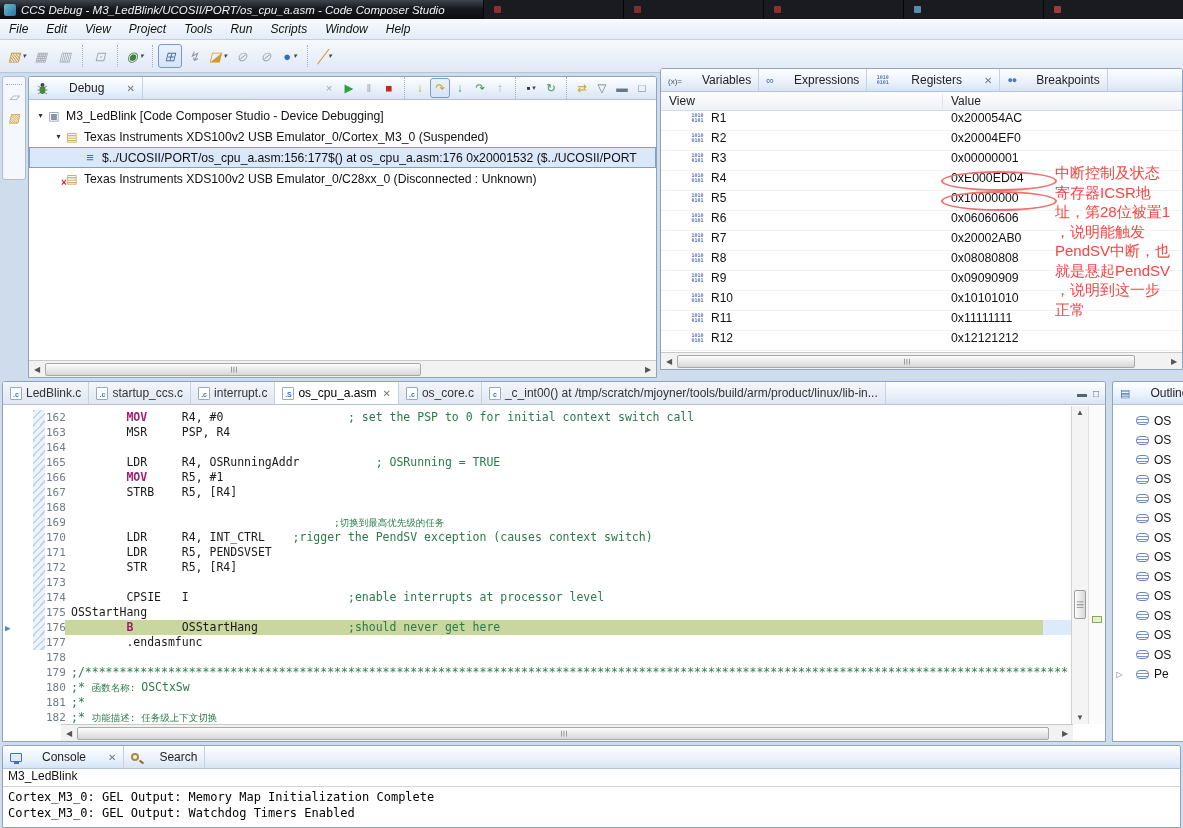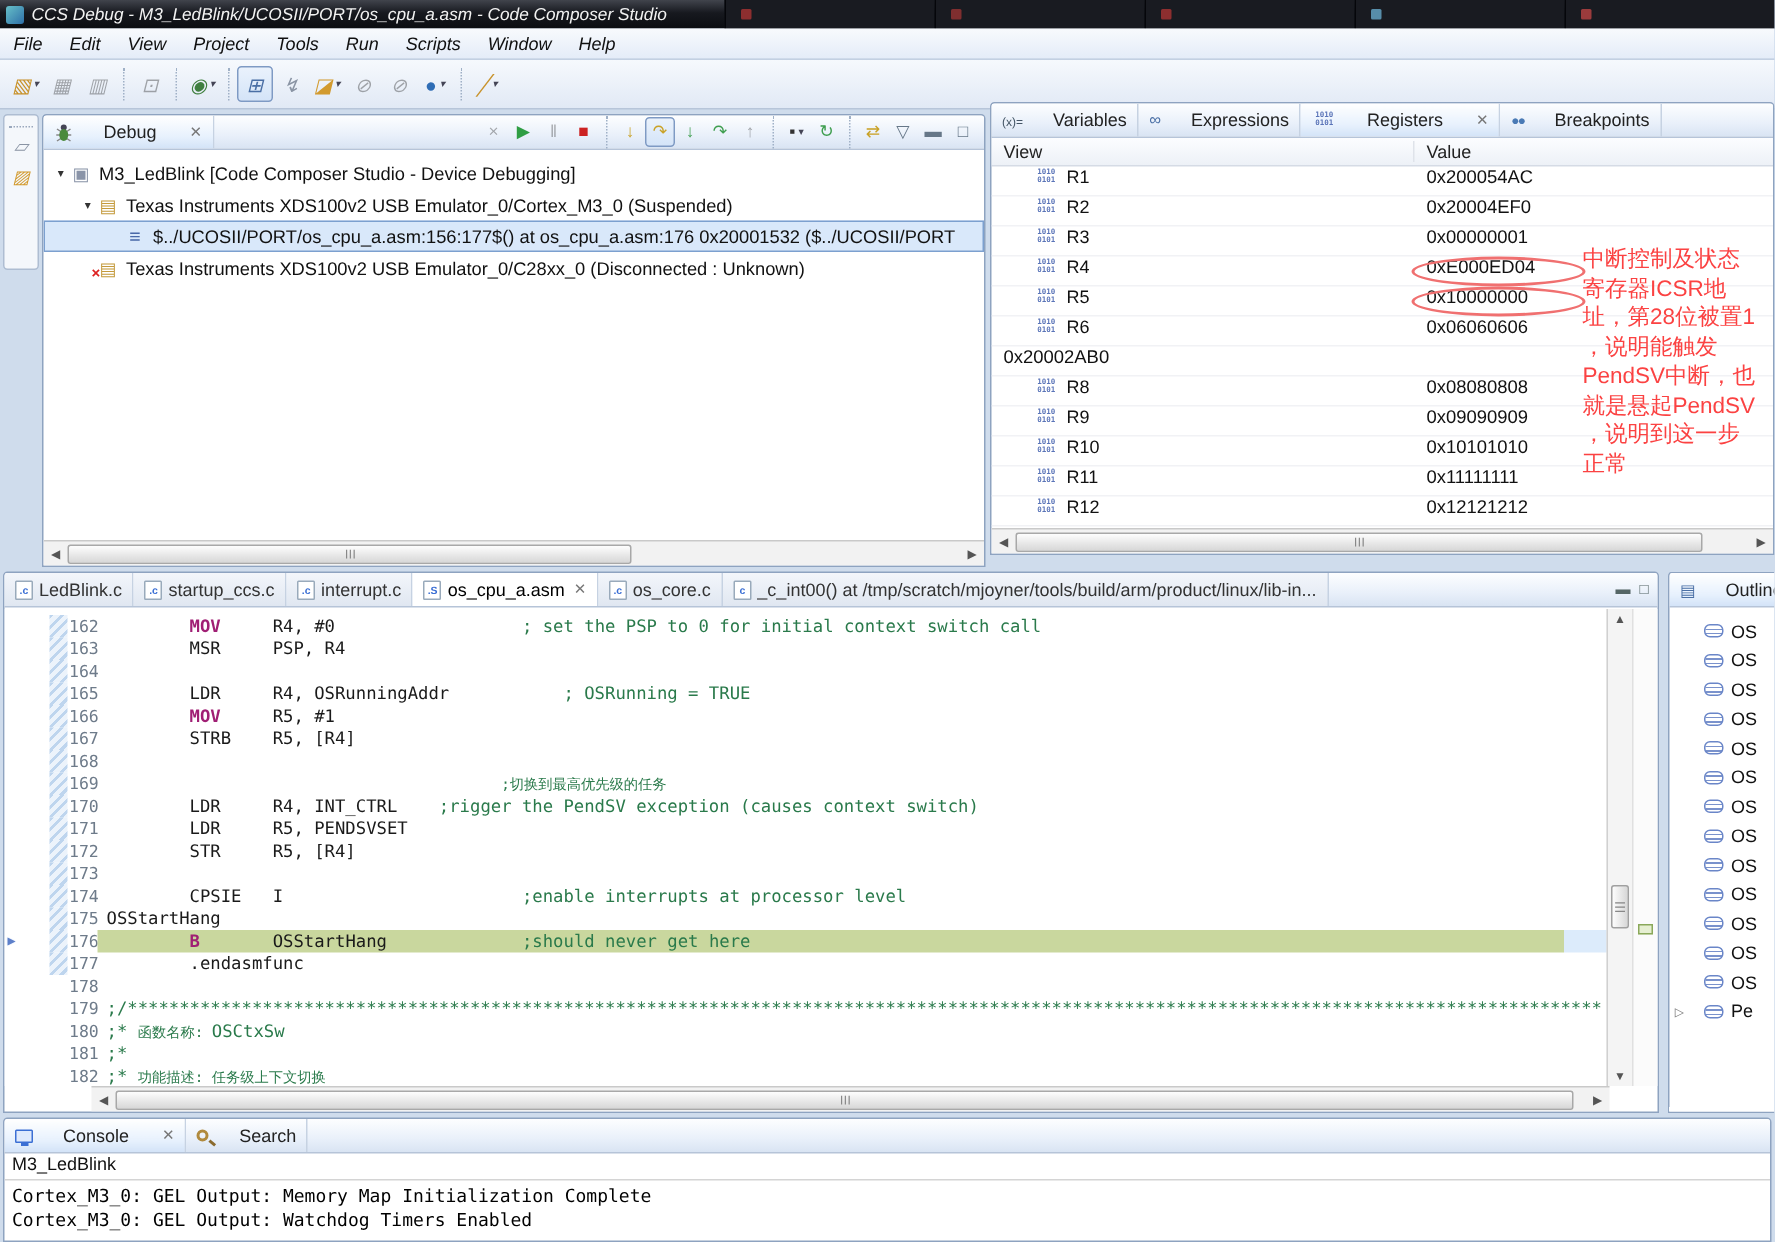--- a/index.html
+++ b/index.html
@@ -378,20 +378,24 @@
         <div class="ellipse"></div>
       </div>
       <div class="rrow">
         <span class="nm">
           <span class="i-binary"></span>
           <span>R6</span>
         </span>
         <span class="vl">0x06060606</span>
       </div>
       <div class="rrow">
+        <span class="nm">
+          <span class="i-binary"></span>
+          <span>R7</span>
+        </span>
         <span class="vl">0x20002AB0</span>
       </div>
       <div class="rrow">
         <span class="nm">
           <span class="i-binary"></span>
           <span>R8</span>
         </span>
         <span class="vl">0x08080808</span>
       </div>
       <div class="rrow">

